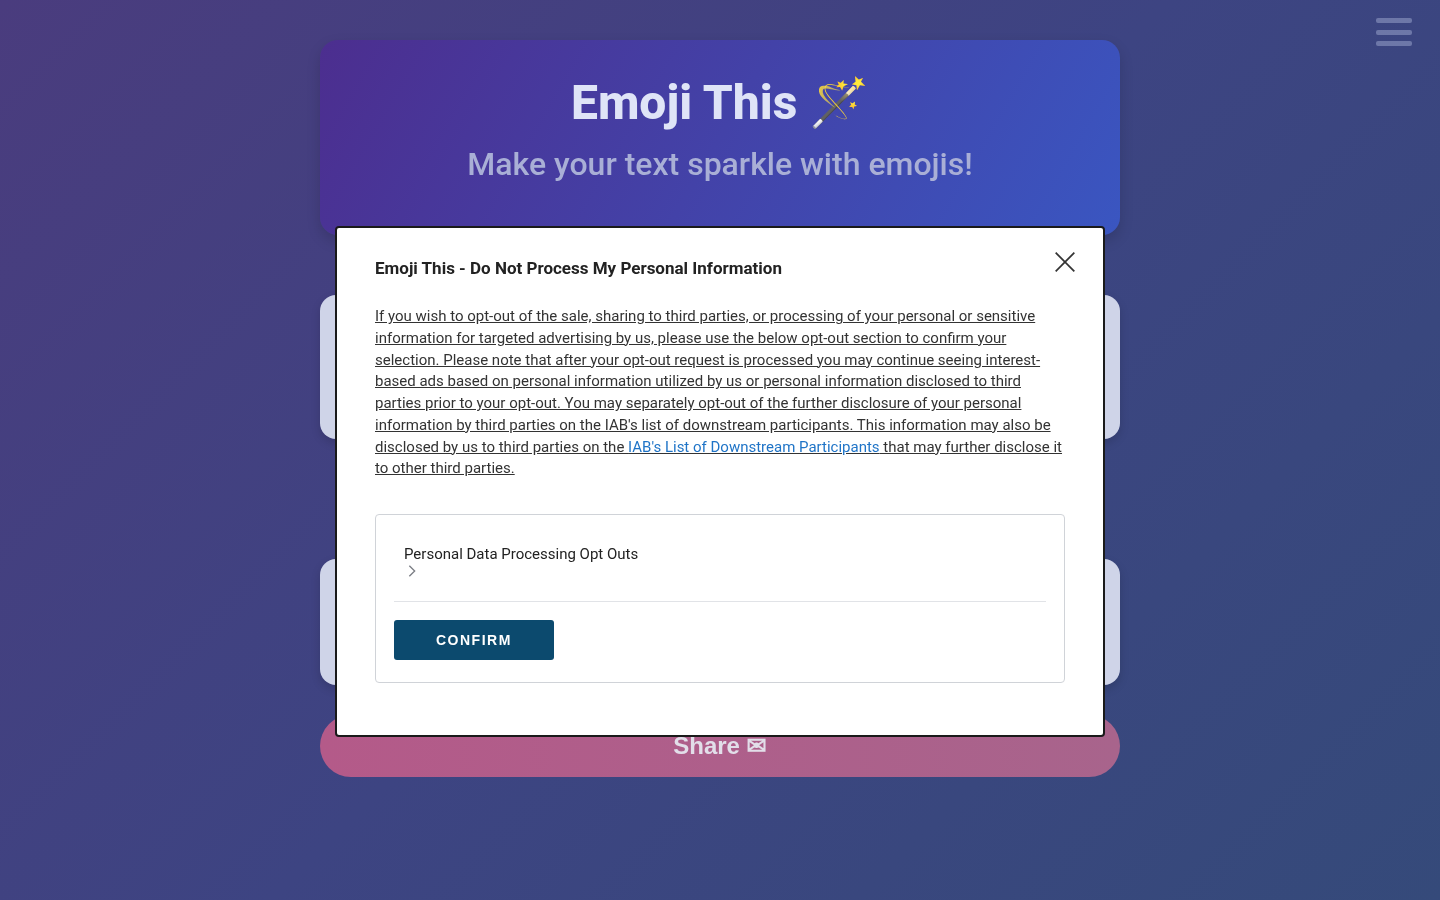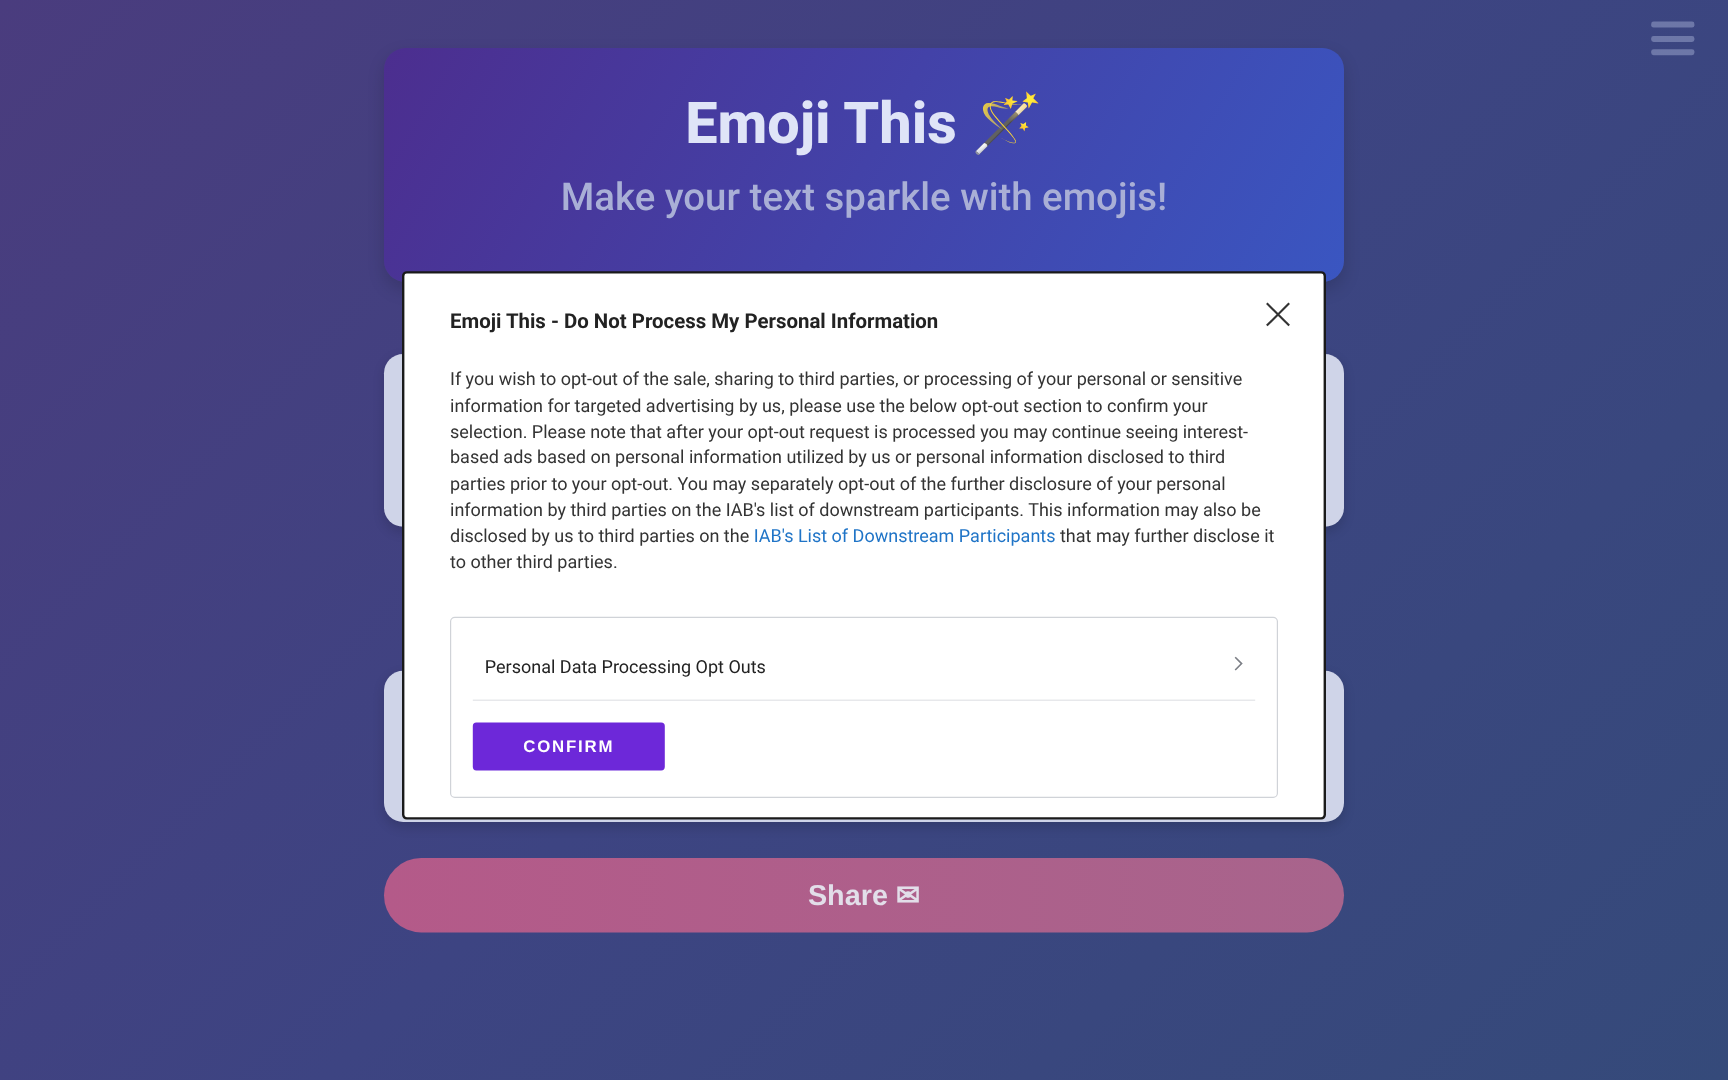--- a/index.html
+++ b/index.html
@@ -109,21 +109,21 @@
 
   .modal {
     position: absolute;
     top: 226px;
     left: 50%;
     transform: translateX(-50%);
     width: 770px;
     background: #ffffff;
     border: 2px solid #1a1a1a;
     border-radius: 4px;
-    padding: 30px 38px 16px 38px;
+    padding: 30px 38px 52px 38px;
   }
 
   .modal-close {
     position: absolute;
     top: 20px;
     right: 24px;
     cursor: pointer;
   }
   .modal-close svg {
     width: 28px;
@@ -136,56 +136,58 @@
     font-size: 17px;
     font-weight: 700;
     color: #222;
     margin-bottom: 28px;
   }
 
   .modal-body {
     font-size: 15px;
     line-height: 1.45;
     color: #333;
+    text-decoration: underline;
   }
   .modal-body a {
     color: #1f74c7;
     text-decoration: none;
   }
 
   .opt-out-box {
     margin-top: 34px;
     border: 1px solid #d0d3d8;
     border-radius: 4px;
     padding: 18px 18px 22px 18px;
   }
 
   .opt-out-row {
     display: flex;
-    align-items: flex-end;
+    align-items: flex-start;
     justify-content: space-between;
     padding: 12px 6px 18px 10px;
     border-bottom: 1px solid #e1e3e7;
     cursor: pointer;
+    flex-direction: column;
   }
   .opt-out-row-label {
     font-size: 15px;
     color: #222;
   }
   .chevron svg {
     width: 16px;
     height: 16px;
     stroke: #7b7e85;
     stroke-width: 2;
     fill: none;
   }
 
   .confirm-button {
     margin-top: 18px;
-    background: #6d28d9;
+    background: #0c4a6e;
     color: #ffffff;
     border: none;
     padding: 12px 42px;
     font-size: 14px;
     font-weight: 600;
     letter-spacing: 1.5px;
     border-radius: 3px;
     cursor: pointer;
   }
 

